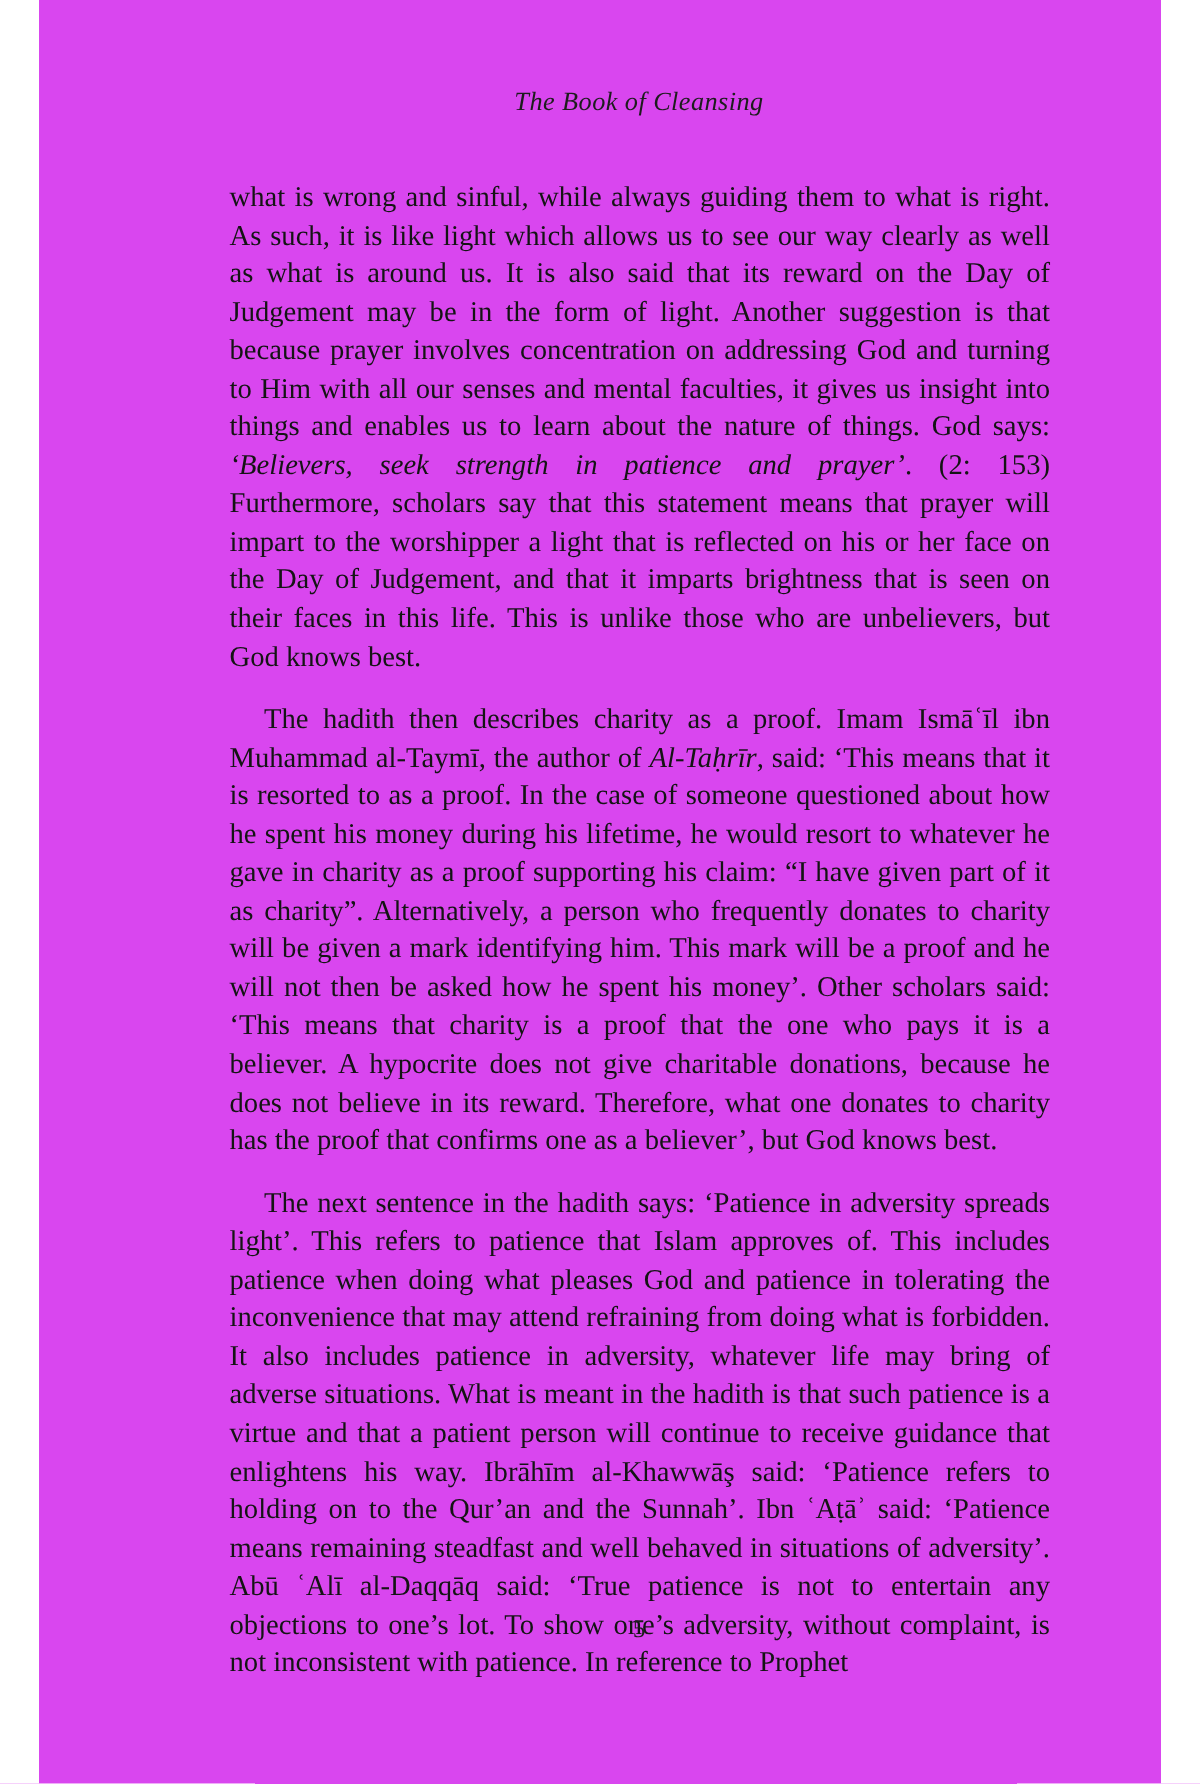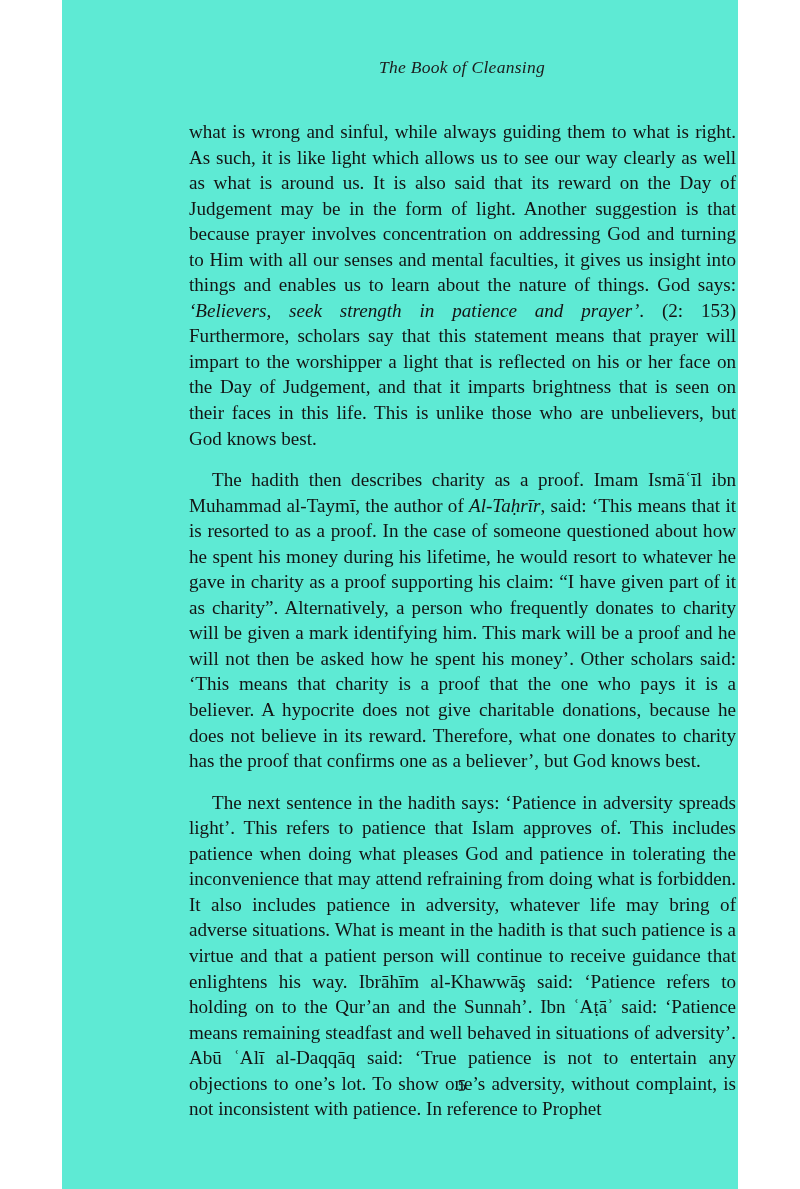--- a/index.html
+++ b/index.html
@@ -2,23 +2,23 @@
 <html><head>
 <meta charset="utf-8">
 <style>
   html, body {
     margin: 0;
     padding: 0;
     background: #ffffff;
   }
   .page {
     position: relative;
-    width: 676px;
+    width: 748px;
     height: 1189px;
-    background: #5eead4;
+    background: #d946ef;
     margin: 0 auto;
     overflow: hidden;
     font-family: "Liberation Serif", "DejaVu Serif", serif;
     color: #1a1a1a;
     box-sizing: border-box;
   }
   .running-head {
     position: absolute;
     top: 57px;
     left: 0;

